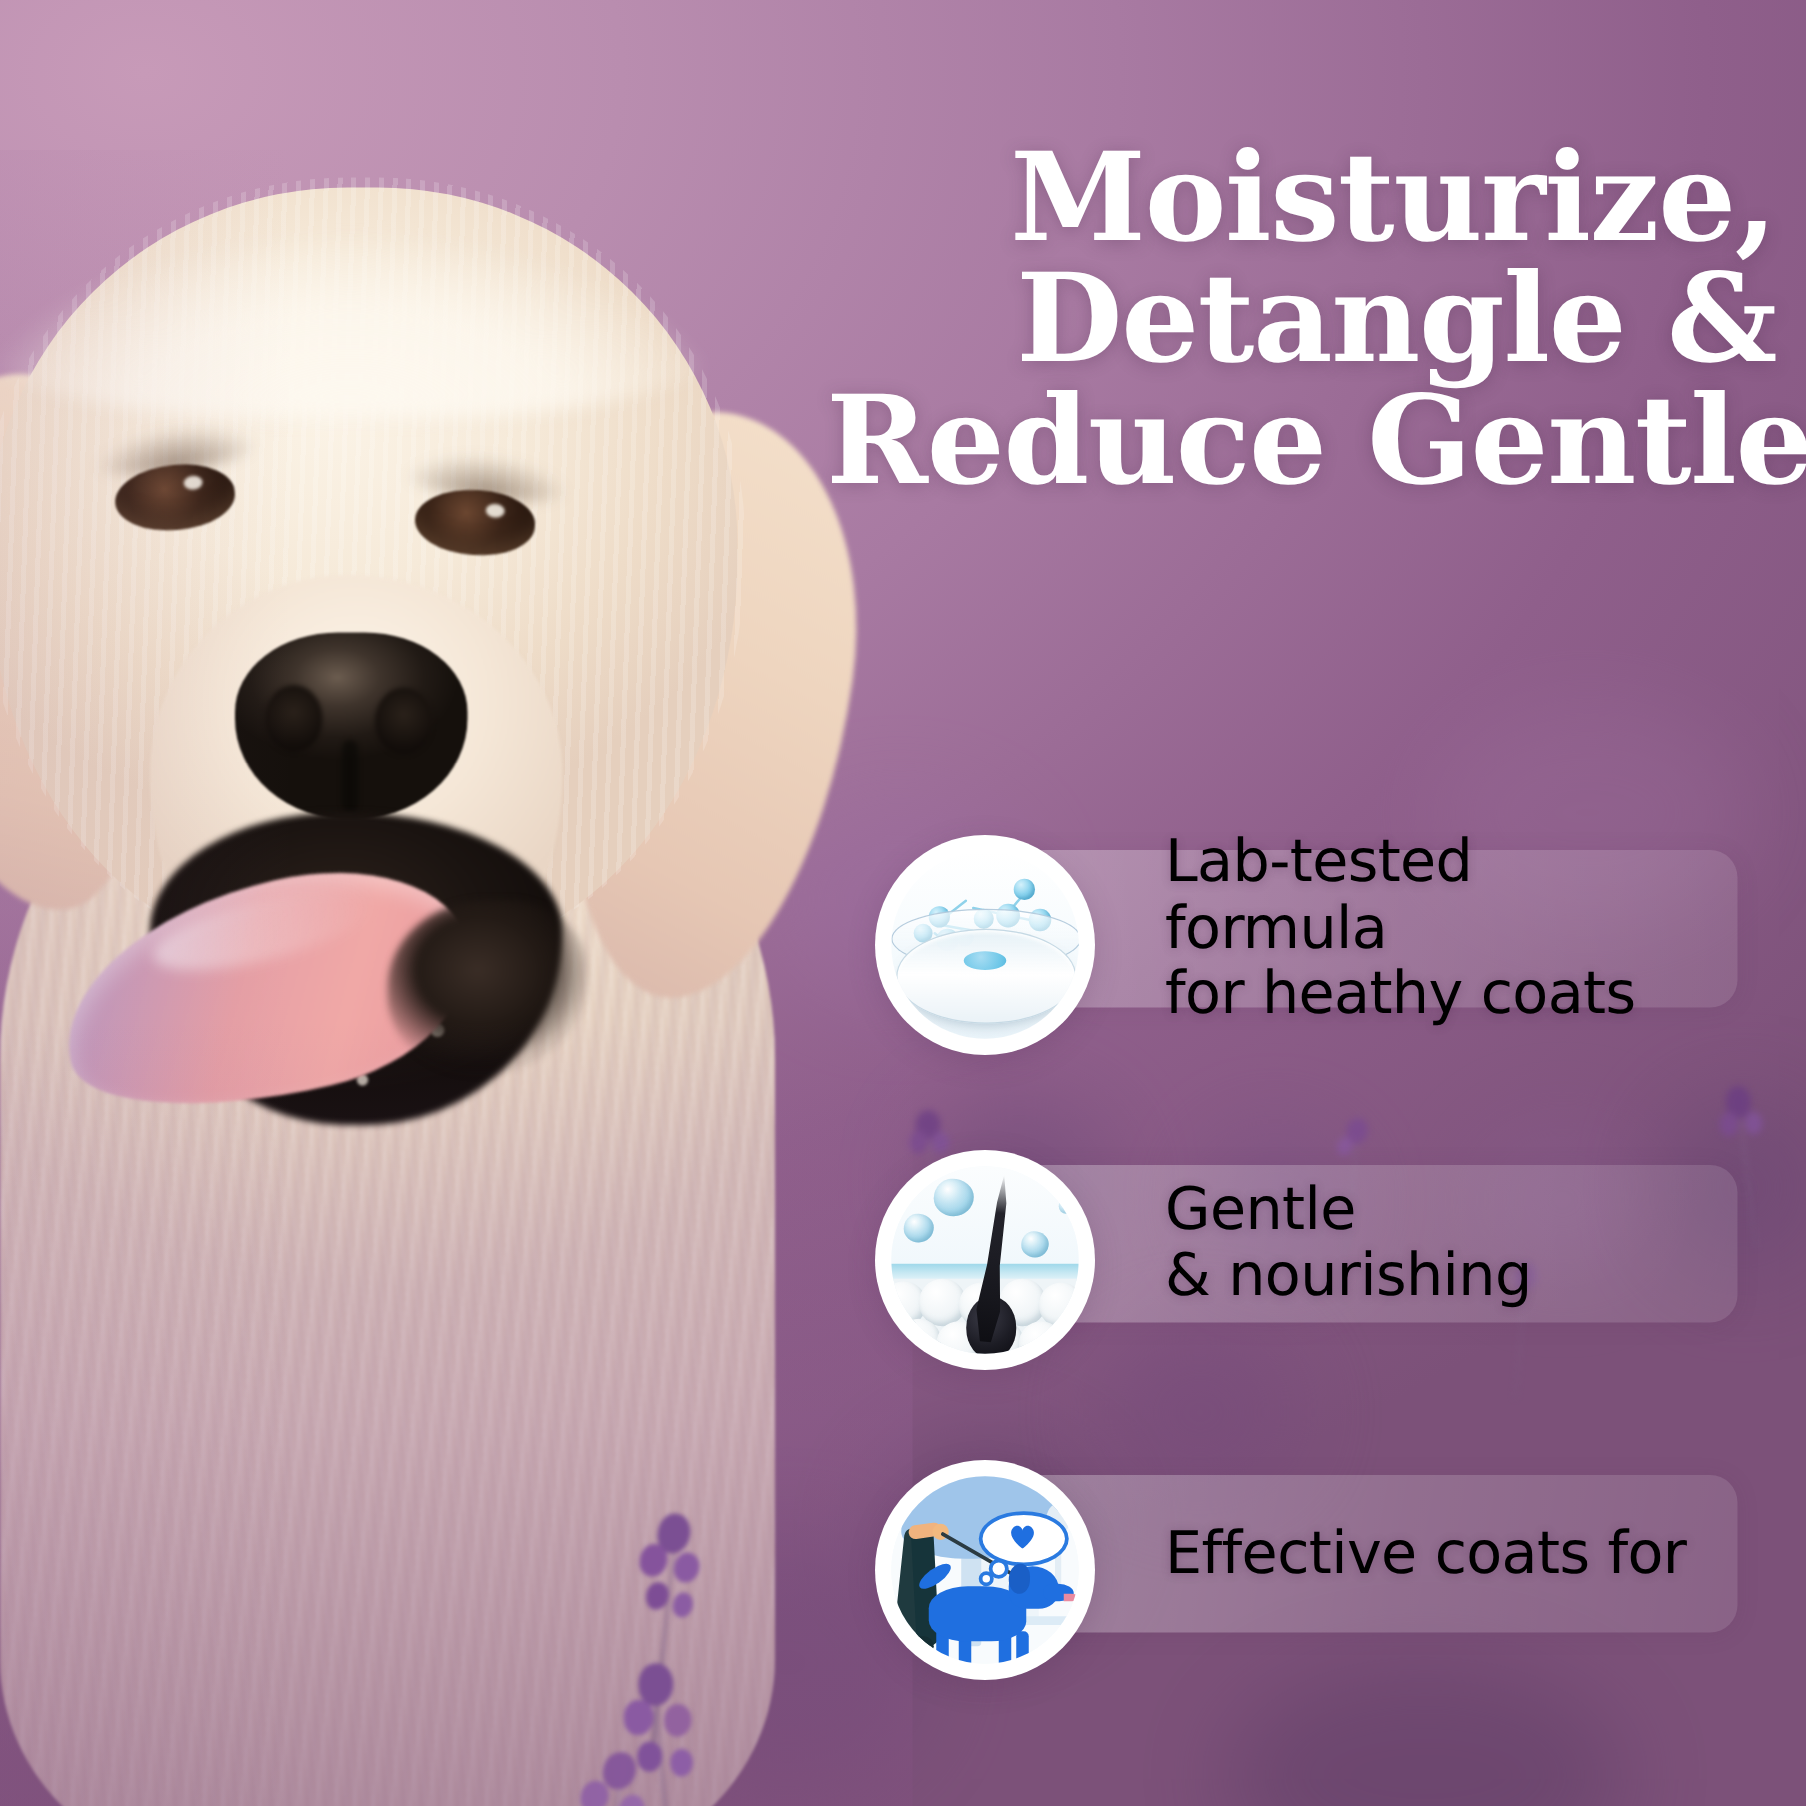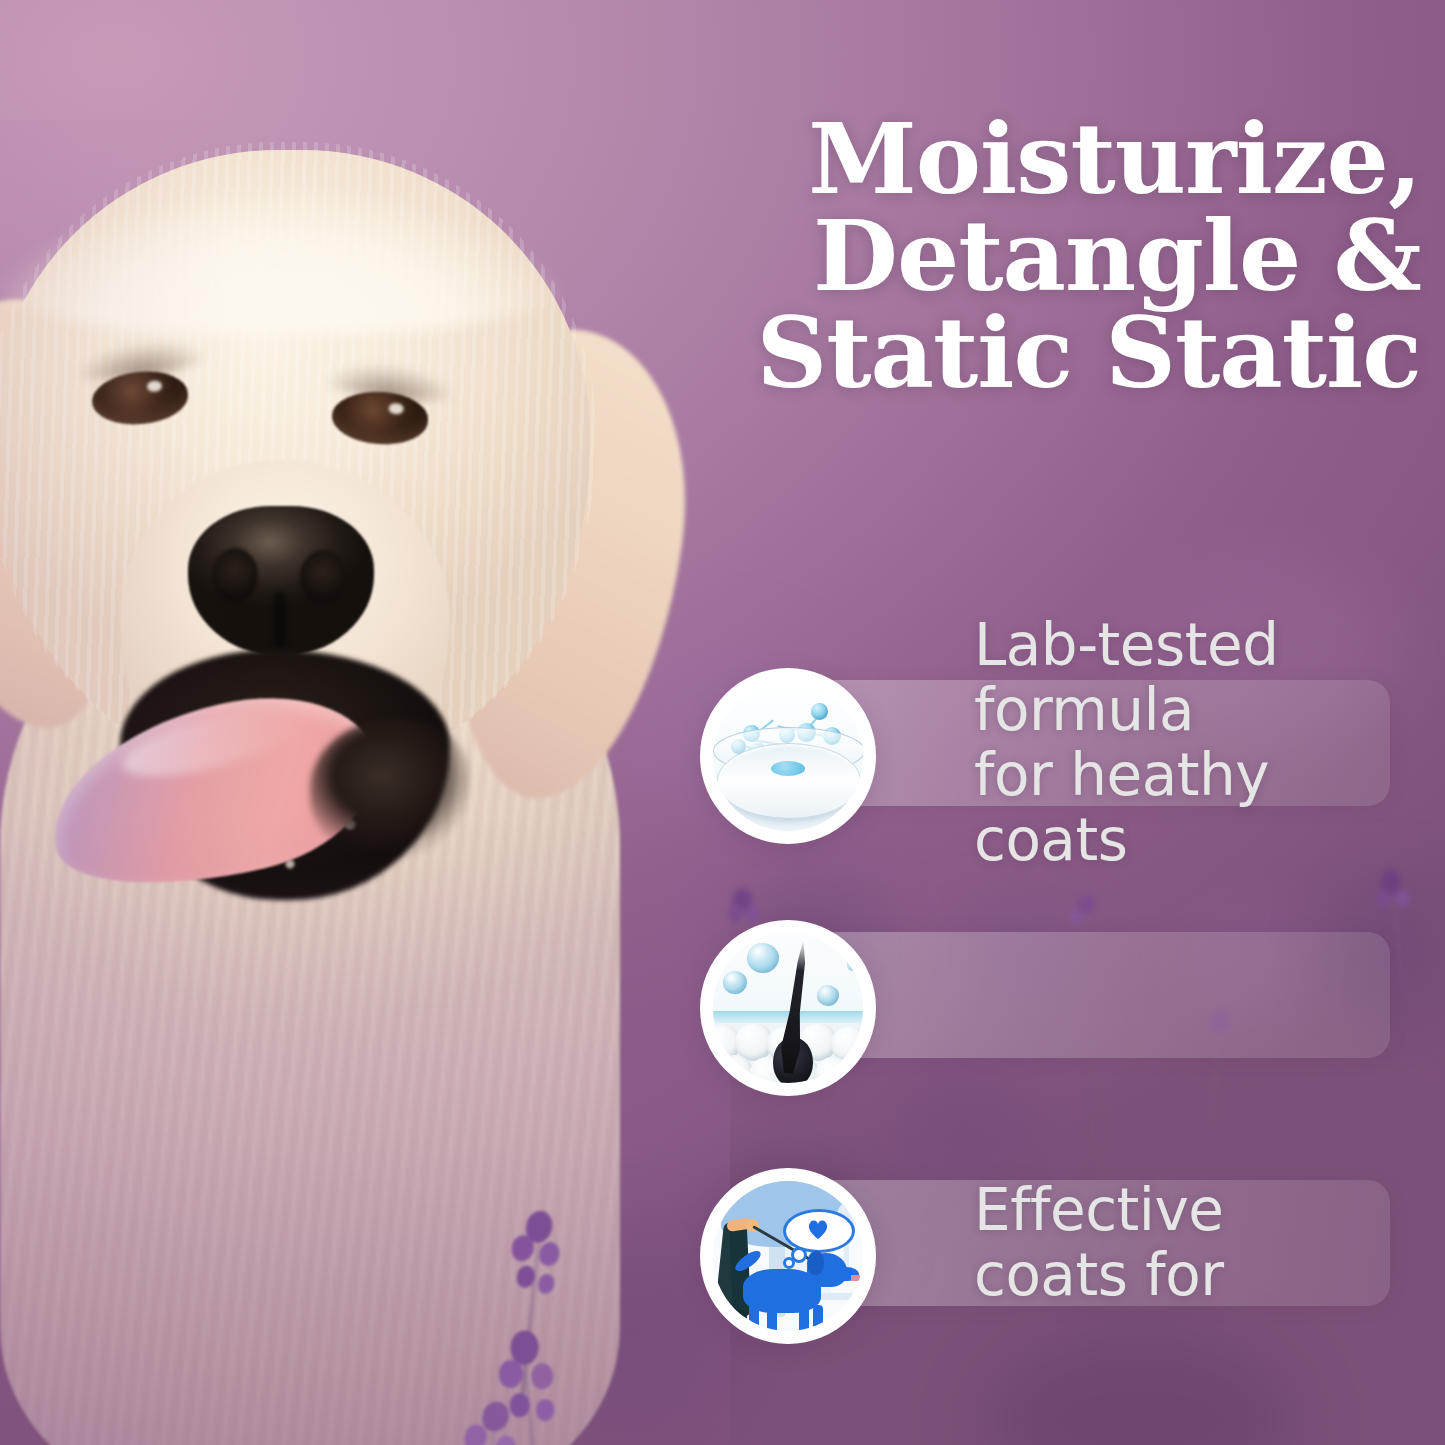--- a/index.html
+++ b/index.html
@@ -235,28 +235,27 @@
   .feature .card {
     position: absolute;
     left: 82px; right: 0; top: 12px; bottom: 12px;
     background: linear-gradient(100deg, rgba(255,255,255,.30) 0%, rgba(255,255,255,.17) 55%, rgba(255,255,255,.10) 100%);
     border-radius: 22px;
     box-shadow: 0 2px 18px rgba(90,50,92,.12);
   }
   .feature .label {
     position: absolute;
     left: 232px; right: 24px;
-    color: #e5e5e5;
+    color: #000000;
     font-family: "DejaVu Sans", "Liberation Sans", sans-serif;
     font-weight: 400;
-    font-size: 58px;
+    font-size: 47px;
     line-height: 1.12;
     letter-spacing: -.5px;
     text-shadow: 0 1px 8px rgba(80,44,80,.3);
-    margin-left: 42px;
   }
   .icon-circle {
     position: absolute;
     left: 0; top: 0;
     width: 176px; height: 176px;
     border-radius: 50%;
     background: #ffffff;
     box-shadow: 0 6px 22px rgba(88,48,90,.22);
     overflow: hidden;
   }
@@ -454,21 +453,21 @@
       <div class="stem" style="width:4px;"></div>
       <div class="bud" style="left:20px; top:0;  width:26px; height:30px; background:#82539b;"></div>
       <div class="bud" style="left:6px;  top:26px; width:22px; height:26px; background:#8e5fa6;"></div>
       <div class="bud" style="left:38px; top:32px; width:20px; height:24px; background:#9465ab;"></div>
     </div>
   </div>
 
   <div id="headline">
     <span class="hl-line">Moisturize,</span>
     <span class="hl-line">Detangle &amp;</span>
-    <span class="hl-line">Static Static</span>
+    <span class="hl-line">Reduce Gentle</span>
   </div>
 
   <div class="feature" id="feature-1">
     <div class="card"></div>
 
     <div class="icon-circle">
       <div class="icon-inner" style="background:linear-gradient(to bottom,#ffffff 0%,#f4fafd 60%,#eaf4fa 100%);">
 
         <div class="mol-bond" style="left:40px; top:54px; width:26px; transform:rotate(-38deg);"></div>
         <div class="mol-bond" style="left:34px; top:64px; width:22px; transform:rotate(38deg);"></div>
@@ -519,20 +518,24 @@
         </div>
         <div class="hair-bulb"></div>
         <div class="hair-shaft"></div>
         <div class="droplet" style="left:34px; top:10px; width:32px; height:30px;"></div>
         <div class="droplet" style="left:10px; top:38px; width:24px; height:23px;"></div>
         <div class="droplet" style="left:104px; top:52px; width:22px; height:21px;"></div>
         <div class="droplet" style="left:134px; top:26px; width:12px; height:12px; opacity:.7;"></div>
       </div>
     </div>
 
+    <div class="label">
+      <div>Gentle</div>
+      <div>&amp; nourishing</div>
+    </div>
   </div>
 
   <div class="feature" id="feature-3">
     <div class="card"></div>
 
     <div class="icon-circle">
       <div class="icon-inner">
         <div class="scene-sky"></div>
 
         <div class="house"></div>

